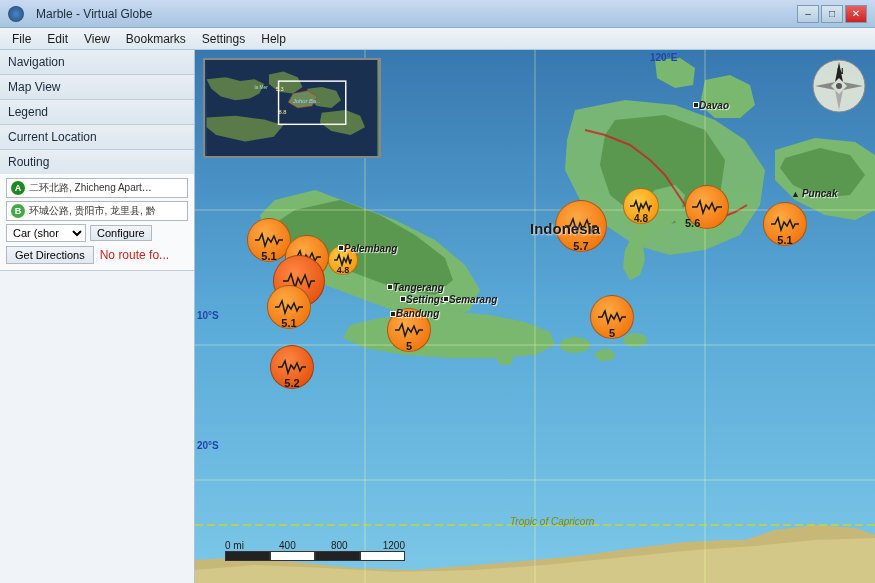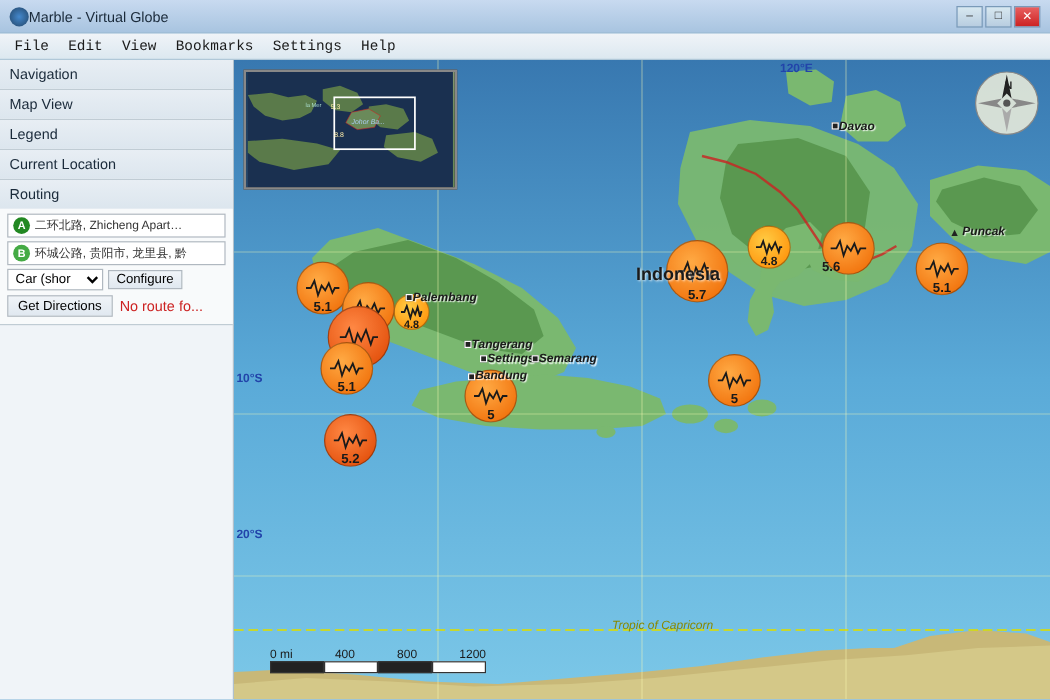--- a/index.html
+++ b/index.html
@@ -12,21 +12,21 @@
       display: flex;
       align-items: center;
       justify-content: space-between;
       padding: 0 8px;
       border-bottom: 1px solid #8aadcc;
       user-select: none;
     }
     .title-bar-left {
       display: flex;
       align-items: center;
-      gap: 0;
+      gap: 12px;
     }
     .title-icon {
       width: 16px; height: 16px;
       background: radial-gradient(circle, #4488cc, #224466);
       border-radius: 50%;
     }
     .title-text { font-size: 12px; color: #1a2a3a; font-weight: normal; }
     .title-controls { display: flex; gap: 2px; }
     .title-btn {
       width: 22px; height: 18px;
@@ -39,21 +39,20 @@
     .title-btn.close { background: linear-gradient(to bottom, #e86060, #cc2222); color: white; }
 
     
     .menu-bar {
       height: 22px;
       background: linear-gradient(to bottom, #f0f4f8, #dce8f0);
       display: flex;
       align-items: center;
       border-bottom: 1px solid #b0c8d8;
       padding: 0 4px;
-      font-family: Liberation Mono, monospace;
     }
     .menu-item {
       padding: 2px 8px;
       cursor: pointer;
       font-size: 12px;
       color: #1a1a1a;
     }
 
     
     .main-content {

